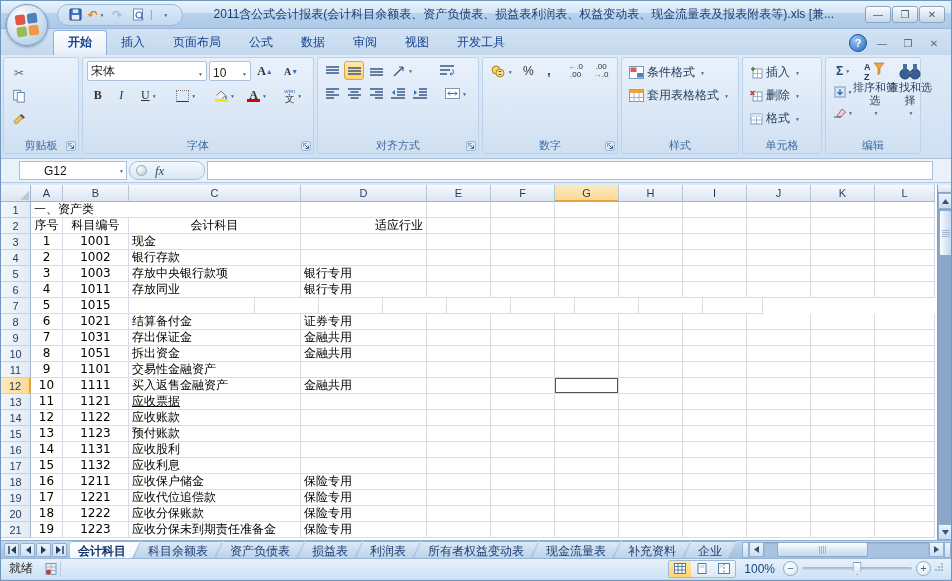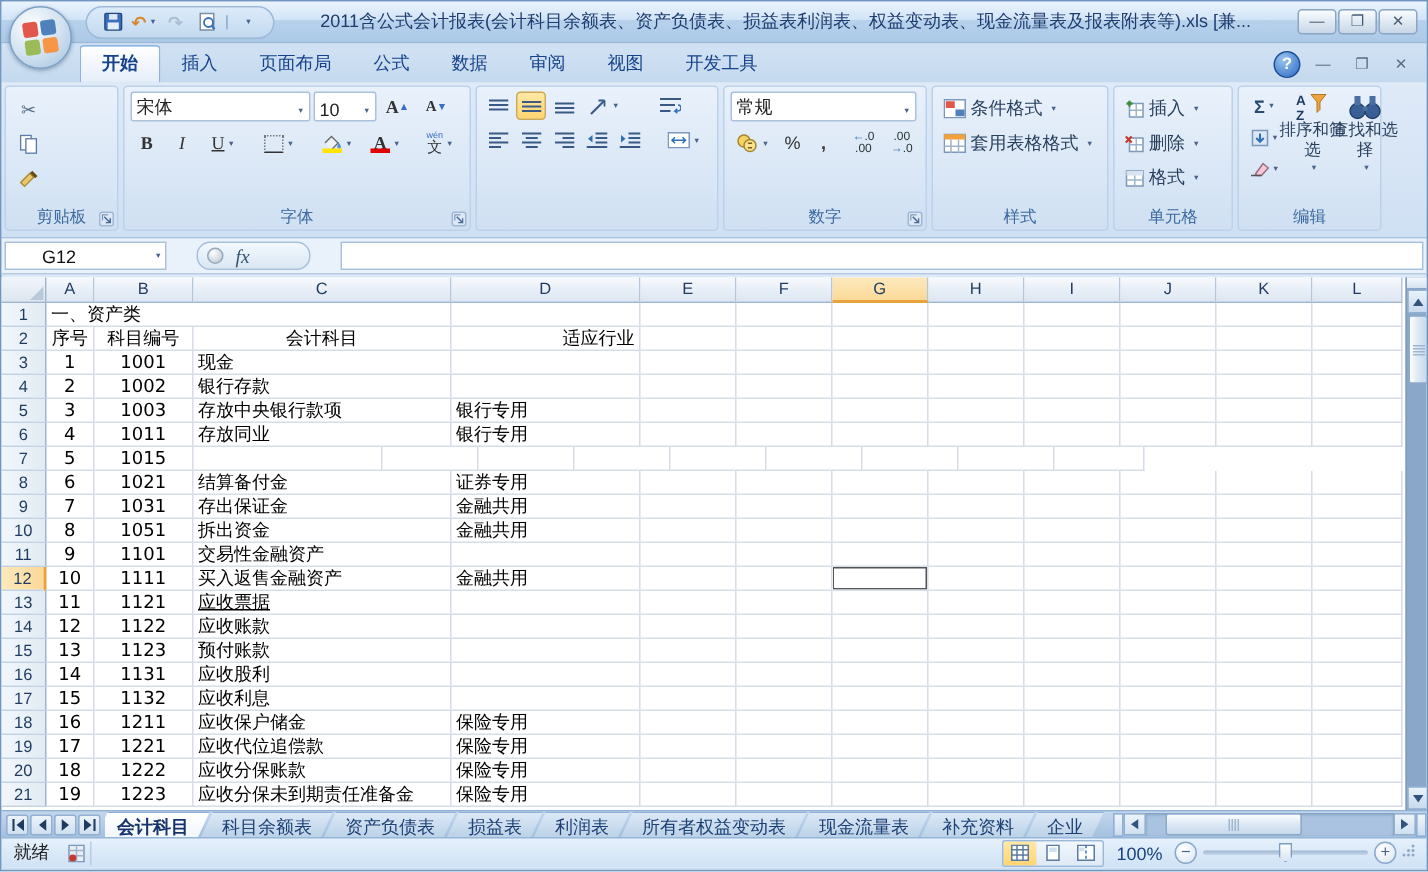--- a/index.html
+++ b/index.html
@@ -80,21 +80,21 @@
   .g-cells { width:80px; }
   .g-edit { width:96px; }
   .g-edit .gbody { flex-direction:row; gap:2px; }
   .edit-col1 { display:flex; flex-direction:column; gap:2px; }
   .edit-col1 .rbtn { width:26px; height:19px; }
   .edit-col2 { display:flex; gap:1px; }
   .bigtext { width:34px; display:flex; flex-direction:column; align-items:center; font-size:11px; line-height:1.15; color:#28405e; cursor:pointer; text-align:center; }
 
   
   .formulabar { position:absolute; left:0; top:158px; width:100%; height:24px; background:#e9f1fb;
-    border-bottom:1px solid #b5cae2; display:flex; align-items:center; padding:2px 2px; gap:20px; }
+    border-bottom:1px solid #b5cae2; display:flex; align-items:center; padding:2px 18px; gap:2px; }
   .namebox { width:108px; height:19px; background:#fff; border:1px solid #a9c0da; display:flex; align-items:center; font-size:12px; font-family:"DejaVu Sans Mono",monospace; padding-left:24px; color:#111; }
   .namebox .dd { margin-left:auto; margin-right:2px; }
   .fxpill { width:76px; height:19px; border:1px solid #a9c0da; border-radius:9px; background:linear-gradient(#f3f8fd,#d9e7f4); display:flex; align-items:center; padding:0 6px; gap:8px; }
   .fxdot { width:11px; height:11px; border-radius:50%; background:radial-gradient(circle at 35% 30%,#fdfdfd,#b9c6d2); border:1px solid #98a8b8; }
   .fx { font-family:"Liberation Serif","DejaVu Serif",serif; font-style:italic; font-size:13px; color:#35516e; }
   .fbar-input { flex:1; height:19px; background:#fff; border:1px solid #a9c0da; }
 
   
   .grid { position:absolute; left:0; top:184px; width:952px; height:355px; background:#fff; }
   .colheaders { display:flex; height:17px; }
@@ -390,28 +390,31 @@
             </span>
           <span class="rbtn" style="width:32px;margin-left:8px">
               <svg width="15" height="11" viewBox="0 0 15 11">
                 <rect x="0.5" y="0.5" width="14" height="10" fill="#fff" stroke="#7b98bb"></rect>
                 <path d="M3 5.5 h9 M5 3.5 l-2 2 2 2 M10 3.5 l2 2 -2 2" stroke="#2f6fb2" fill="none"></path>
               </svg>
               <span class="dd"></span>
             </span>
         </div>
       </div>
+      <div class="glabel"><span>对齐方式</span>
+        <span class="launcher">
+            <svg width="6" height="6" viewBox="0 0 6 6">
+              <path d="M0 0 H4 M0 0 V4 M1.5 1.5 L5.5 5.5 M5.5 2.5 V5.5 H2.5" stroke="#4a6a94" fill="none"></path>
+            </svg>
+          </span>
+      </div>
     </div>
 
     <div class="rgroup g-num">
       <div class="gbody">
-        <div class="combo" style="width:124px">
-            <span class="cval">常规</span>
-            <span class="dd"></span>
-          </div>
         <div class="frow">
           <span class="rbtn" style="width:30px;height:20px">
               <svg width="15" height="13" viewBox="0 0 15 13">
                 <circle cx="5" cy="5" r="4" fill="#f4d564" stroke="#a8862a"></circle>
                 <circle cx="9" cy="8" r="4" fill="#f7e08e" stroke="#a8862a"></circle>
                 <path d="M7.6 6.5 h2.8 M7.6 9.5 h2.8" stroke="#7a5c14"></path>
               </svg>
               <span class="dd"></span>
             </span>
           <span class="rbtn" style="width:20px;height:20px">

